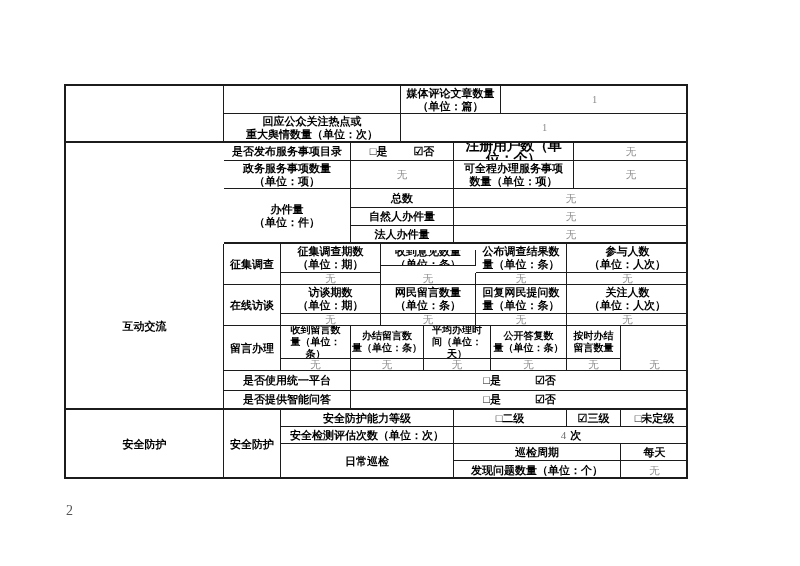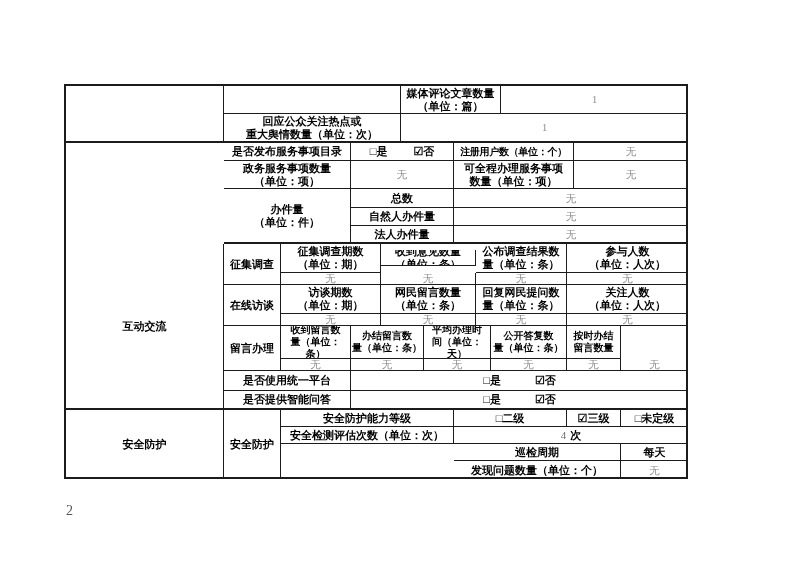--- a/index.html
+++ b/index.html
@@ -20,21 +20,21 @@
     overflow:hidden;
   }
   .noR{border-right:none;}
   .noB{border-bottom:none;}
   .tb{border-bottom-width:2px;}
   .val{
     font-family:"Liberation Serif", serif;font-weight:400;
     color:#8c8c8c;font-size:10.5px;line-height:11px;
   }
   .sm{font-size:10px;line-height:12px;}
-  .fit{font-size:10px;letter-spacing:-0.3px;}
+  .fit{font-size:14px;letter-spacing:-0.3px;}
   .opts{gap:26px;}
   .opts-wide{gap:34px;}
   .mix{gap:4px;}
   .mix .num{font-family:"Liberation Serif", serif;font-weight:400;color:#6f6f6f;font-size:11px;}
   .pagenum{
     position:absolute;left:66px;top:503px;width:20px;
     font-family:"Liberation Serif", serif;font-size:14px;color:#555;
   }
 </style>
 </head>
@@ -140,20 +140,21 @@
     <div class="cell noB" style="left:158px;top:324px;width:57px;height:69px">安全防护</div>
     <div class="cell" style="left:215px;top:324px;width:173px;height:17px">安全防护能力等级</div>
     <div class="cell" style="left:388px;top:324px;width:113px;height:17px">□二级</div>
     <div class="cell" style="left:501px;top:324px;width:54px;height:17px">☑三级</div>
     <div class="cell noR" style="left:555px;top:324px;width:67px;height:17px">□未定级</div>
     <div class="cell" style="left:215px;top:341px;width:173px;height:17px">安全检测评估次数（单位：次）</div>
     <div class="cell noR mix" style="left:388px;top:341px;width:234px;height:17px">
       <span class="num">4</span>
       <span>次</span>
     </div>
+    <div class="cell noB" style="left:215px;top:358px;width:173px;height:35px">日常巡检</div>
     <div class="cell" style="left:388px;top:358px;width:167px;height:17px">巡检周期</div>
     <div class="cell noR" style="left:555px;top:358px;width:67px;height:17px">每天</div>
     <div class="cell noB" style="left:388px;top:375px;width:167px;height:18px">发现问题数量（单位：个）</div>
     <div class="cell noR noB val" style="left:555px;top:375px;width:67px;height:18px">无</div>
 
   </div>
 
   <div class="pagenum">2</div>
 
 </div>

